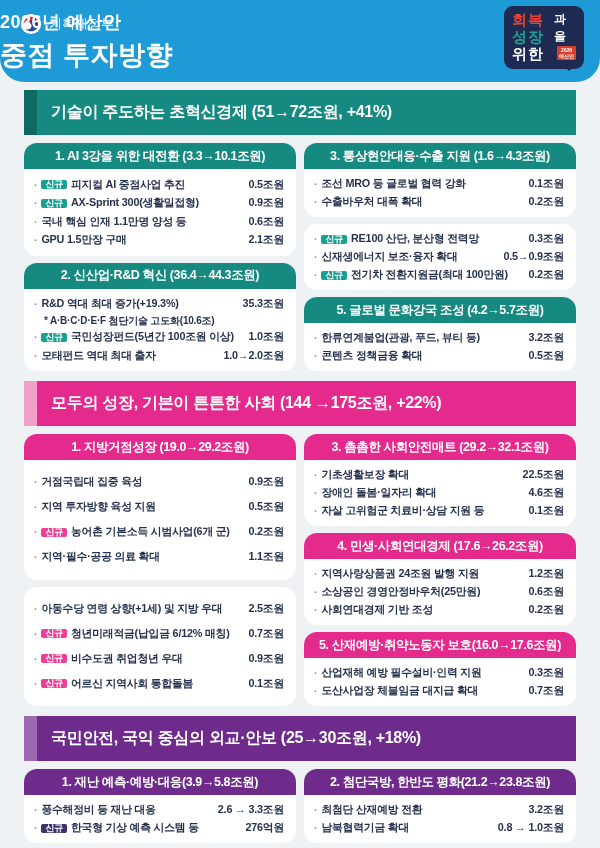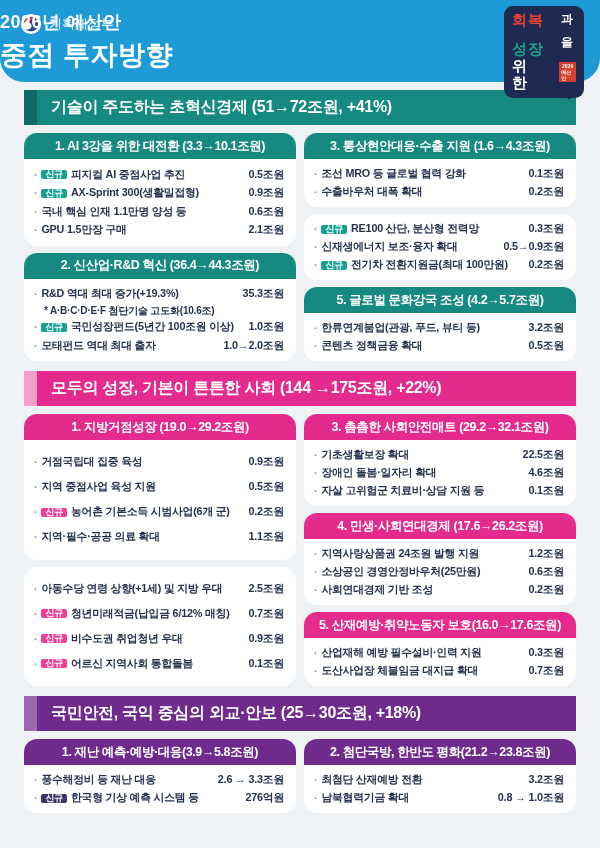--- a/index.html
+++ b/index.html
@@ -6,30 +6,30 @@
   html,body{width:600px}
   body{height:848px;overflow:hidden;font-family:"Liberation Sans","DejaVu Sans",sans-serif;background:#eef2f5}
   
   .banner{position:relative;height:82px;border-radius:0 0 24px 24px}
   .gov{position:absolute;left:20px;top:13px;display:flex;align-items:center;gap:7px;color:#fff;font-weight:400;font-size:13px}
   .gov svg{display:block}
   .banner-titles{position:absolute;inset:0;display:flex;flex-direction:column;align-items:flex-start;justify-content:center;gap:3px;color:#fff}
   .t-small{font-size:18px;font-weight:600;letter-spacing:.5px}
   .t-big{font-size:27px;font-weight:800;letter-spacing:.5px}
   .campaign-badge{position:absolute;right:16px;top:6px;width:80px;padding:5px 8px 7px;border-radius:9px;display:flex;flex-direction:column}
-  .cb-row{display:flex;align-items:center;gap:17px;line-height:17px}
+  .cb-row{display:flex;align-items:flex-end;gap:10px;line-height:17px}
   .cb-big{font-size:15px;font-weight:900;letter-spacing:1px}
   .cb-small{font-size:12px;font-weight:800;color:#fff}
   .cb-white{color:#fff}
   .cb-tag{display:flex;flex-direction:column;align-items:center;background:#d6402c;color:#fff;font-size:5px;font-weight:700;padding:1px 2px;border-radius:1px;line-height:6px;margin-left:3px;transform:translateY(-2px)}
   .cb-tail{position:absolute;right:8px;bottom:-9px;width:0;height:0;border:7px solid transparent}
   
   main{padding:8px 24px 0}
   .section{margin-bottom:10px}
-  .sec-title{display:flex;align-items:stretch;height:35px;margin-bottom:8px}
+  .sec-title{display:flex;align-items:stretch;height:45px;margin-bottom:8px}
   .sec-stripe{width:13px;background:var(--stripe)}
   .sec-title-text{flex:1;background:var(--main);color:#fff;font-weight:800;font-size:16px;display:flex;align-items:center;padding-left:14px;letter-spacing:-.3px}
   .cols{display:grid;grid-template-columns:1fr 1fr;gap:8px;align-items:stretch}
   .col{display:flex;flex-direction:column;gap:7px}
   .box{background:#fff;border-radius:13px;overflow:hidden;display:flex;flex-direction:column;flex:1 1 auto}
   .box-head{background:var(--main);color:#fff;font-weight:800;font-size:12.5px;min-height:26px;display:flex;align-items:center;justify-content:center;letter-spacing:-.4px;text-align:center}
   .box-body{padding:6px 12px 6px 10px;flex:1;display:flex;flex-direction:column;justify-content:space-evenly}
   .item{display:flex;align-items:center;min-height:18px;font-size:10.8px;color:#26324e;letter-spacing:-.2px}
   .item-left{display:flex;align-items:center;gap:4px;min-width:0}
   .bullet{color:#8a93a6;font-weight:700}
@@ -57,21 +57,21 @@
   <div class="banner-titles">
     <div class="t-small">2026년 예산안</div>
     <div class="t-big">중점 투자방향</div>
   </div>
   <div class="campaign-badge" style="background: rgb(30, 42, 82);">
     <div class="cb-row">
       <span class="cb-big" style="color: rgb(232, 67, 46);">회복</span>
       <span class="cb-small">과</span>
     </div>
     <div class="cb-row">
-      <span class="cb-big" style="color: rgb(31, 160, 143); margin-top: 12px;">성장</span>
+      <span class="cb-big" style="color: rgb(31, 160, 143);">성장</span>
       <span class="cb-small">을</span>
     </div>
     <div class="cb-row">
       <span class="cb-big cb-white">위한</span>
       <span class="cb-tag">
         <span>2026</span>
         <span>예산안</span>
       </span>
     </div>
     <span class="cb-tail" style="border-top-color: rgb(30, 42, 82);"></span>
@@ -232,21 +232,21 @@
               <div class="item">
                 <span class="item-left">
                   <span class="bullet">·</span>
                   <span class="item-text">거점국립대 집중 육성</span>
                 </span>
                 <span class="item-value">0.9조원</span>
               </div>
               <div class="item">
                 <span class="item-left">
                   <span class="bullet">·</span>
-                  <span class="item-text">지역 중점사업 육성 지원</span>
+                  <span class="item-text">지역 투자방향 육성 지원</span>
                 </span>
                 <span class="item-value">0.5조원</span>
               </div>
               <div class="item">
                 <span class="item-left">
                   <span class="bullet">·</span>
                   <span class="new-badge">신규</span>
                   <span class="item-text">농어촌 기본소득 시범사업(6개 군)</span>
                 </span>
                 <span class="item-value">0.2조원</span>

